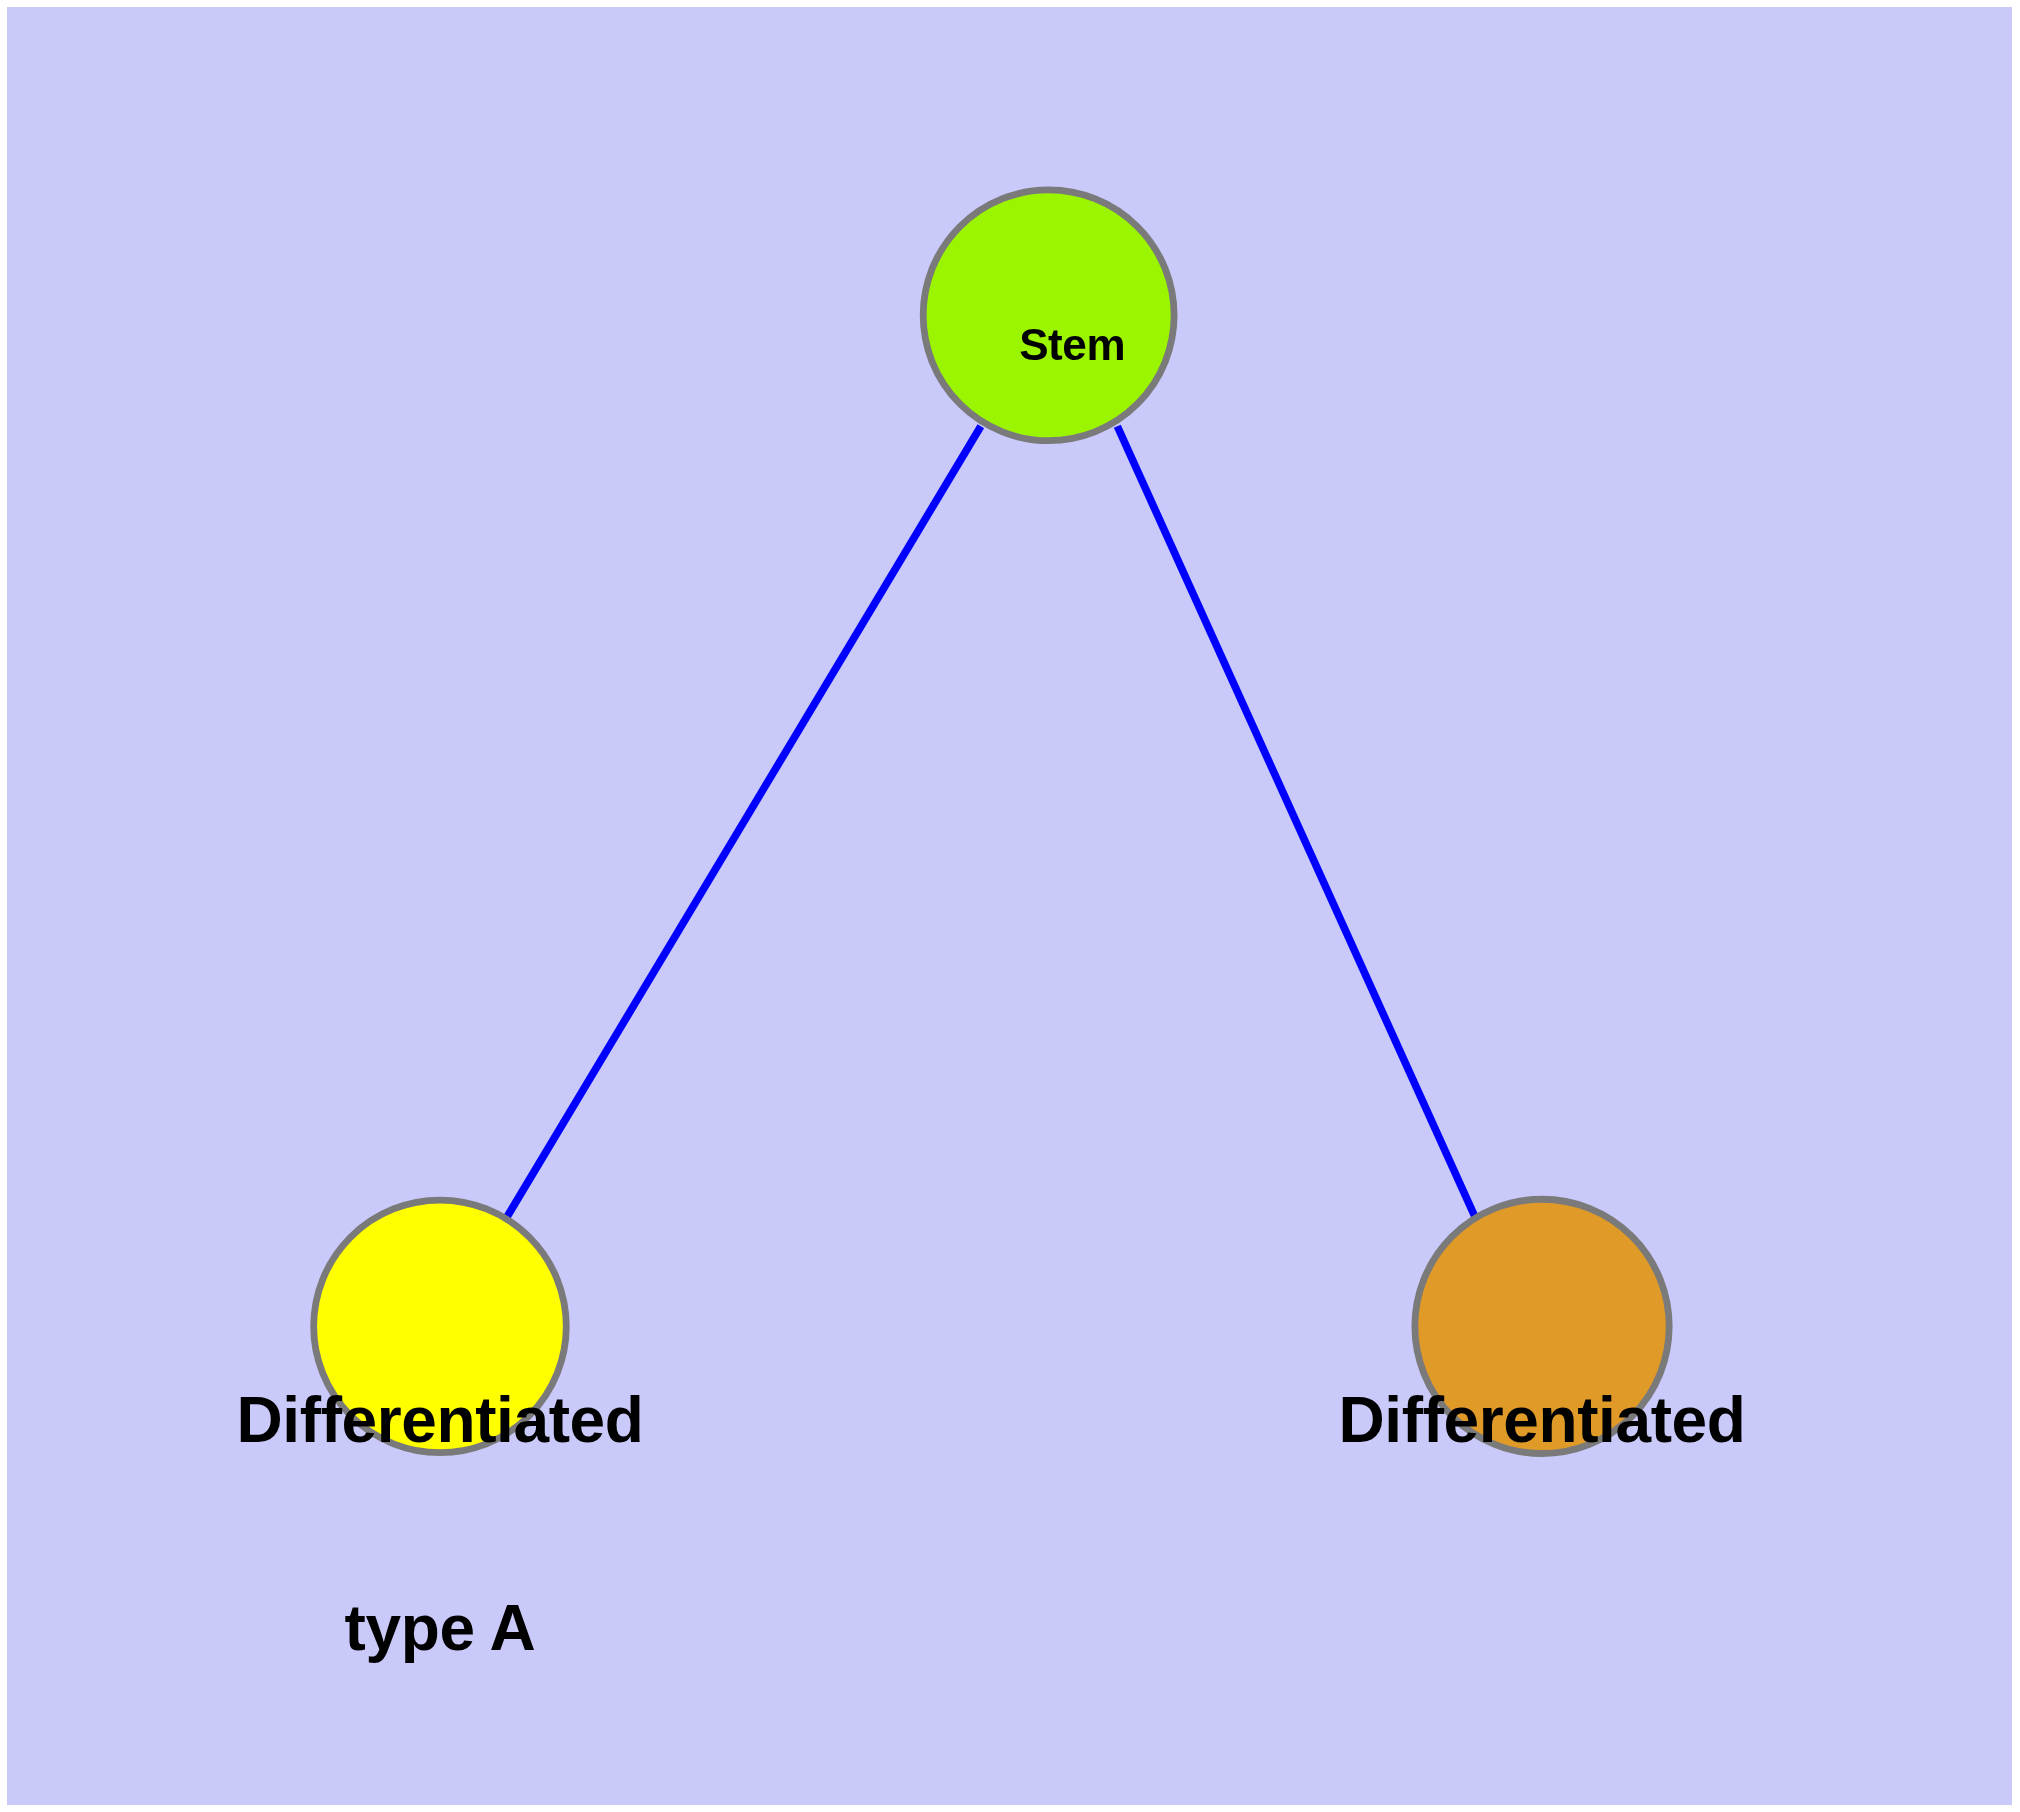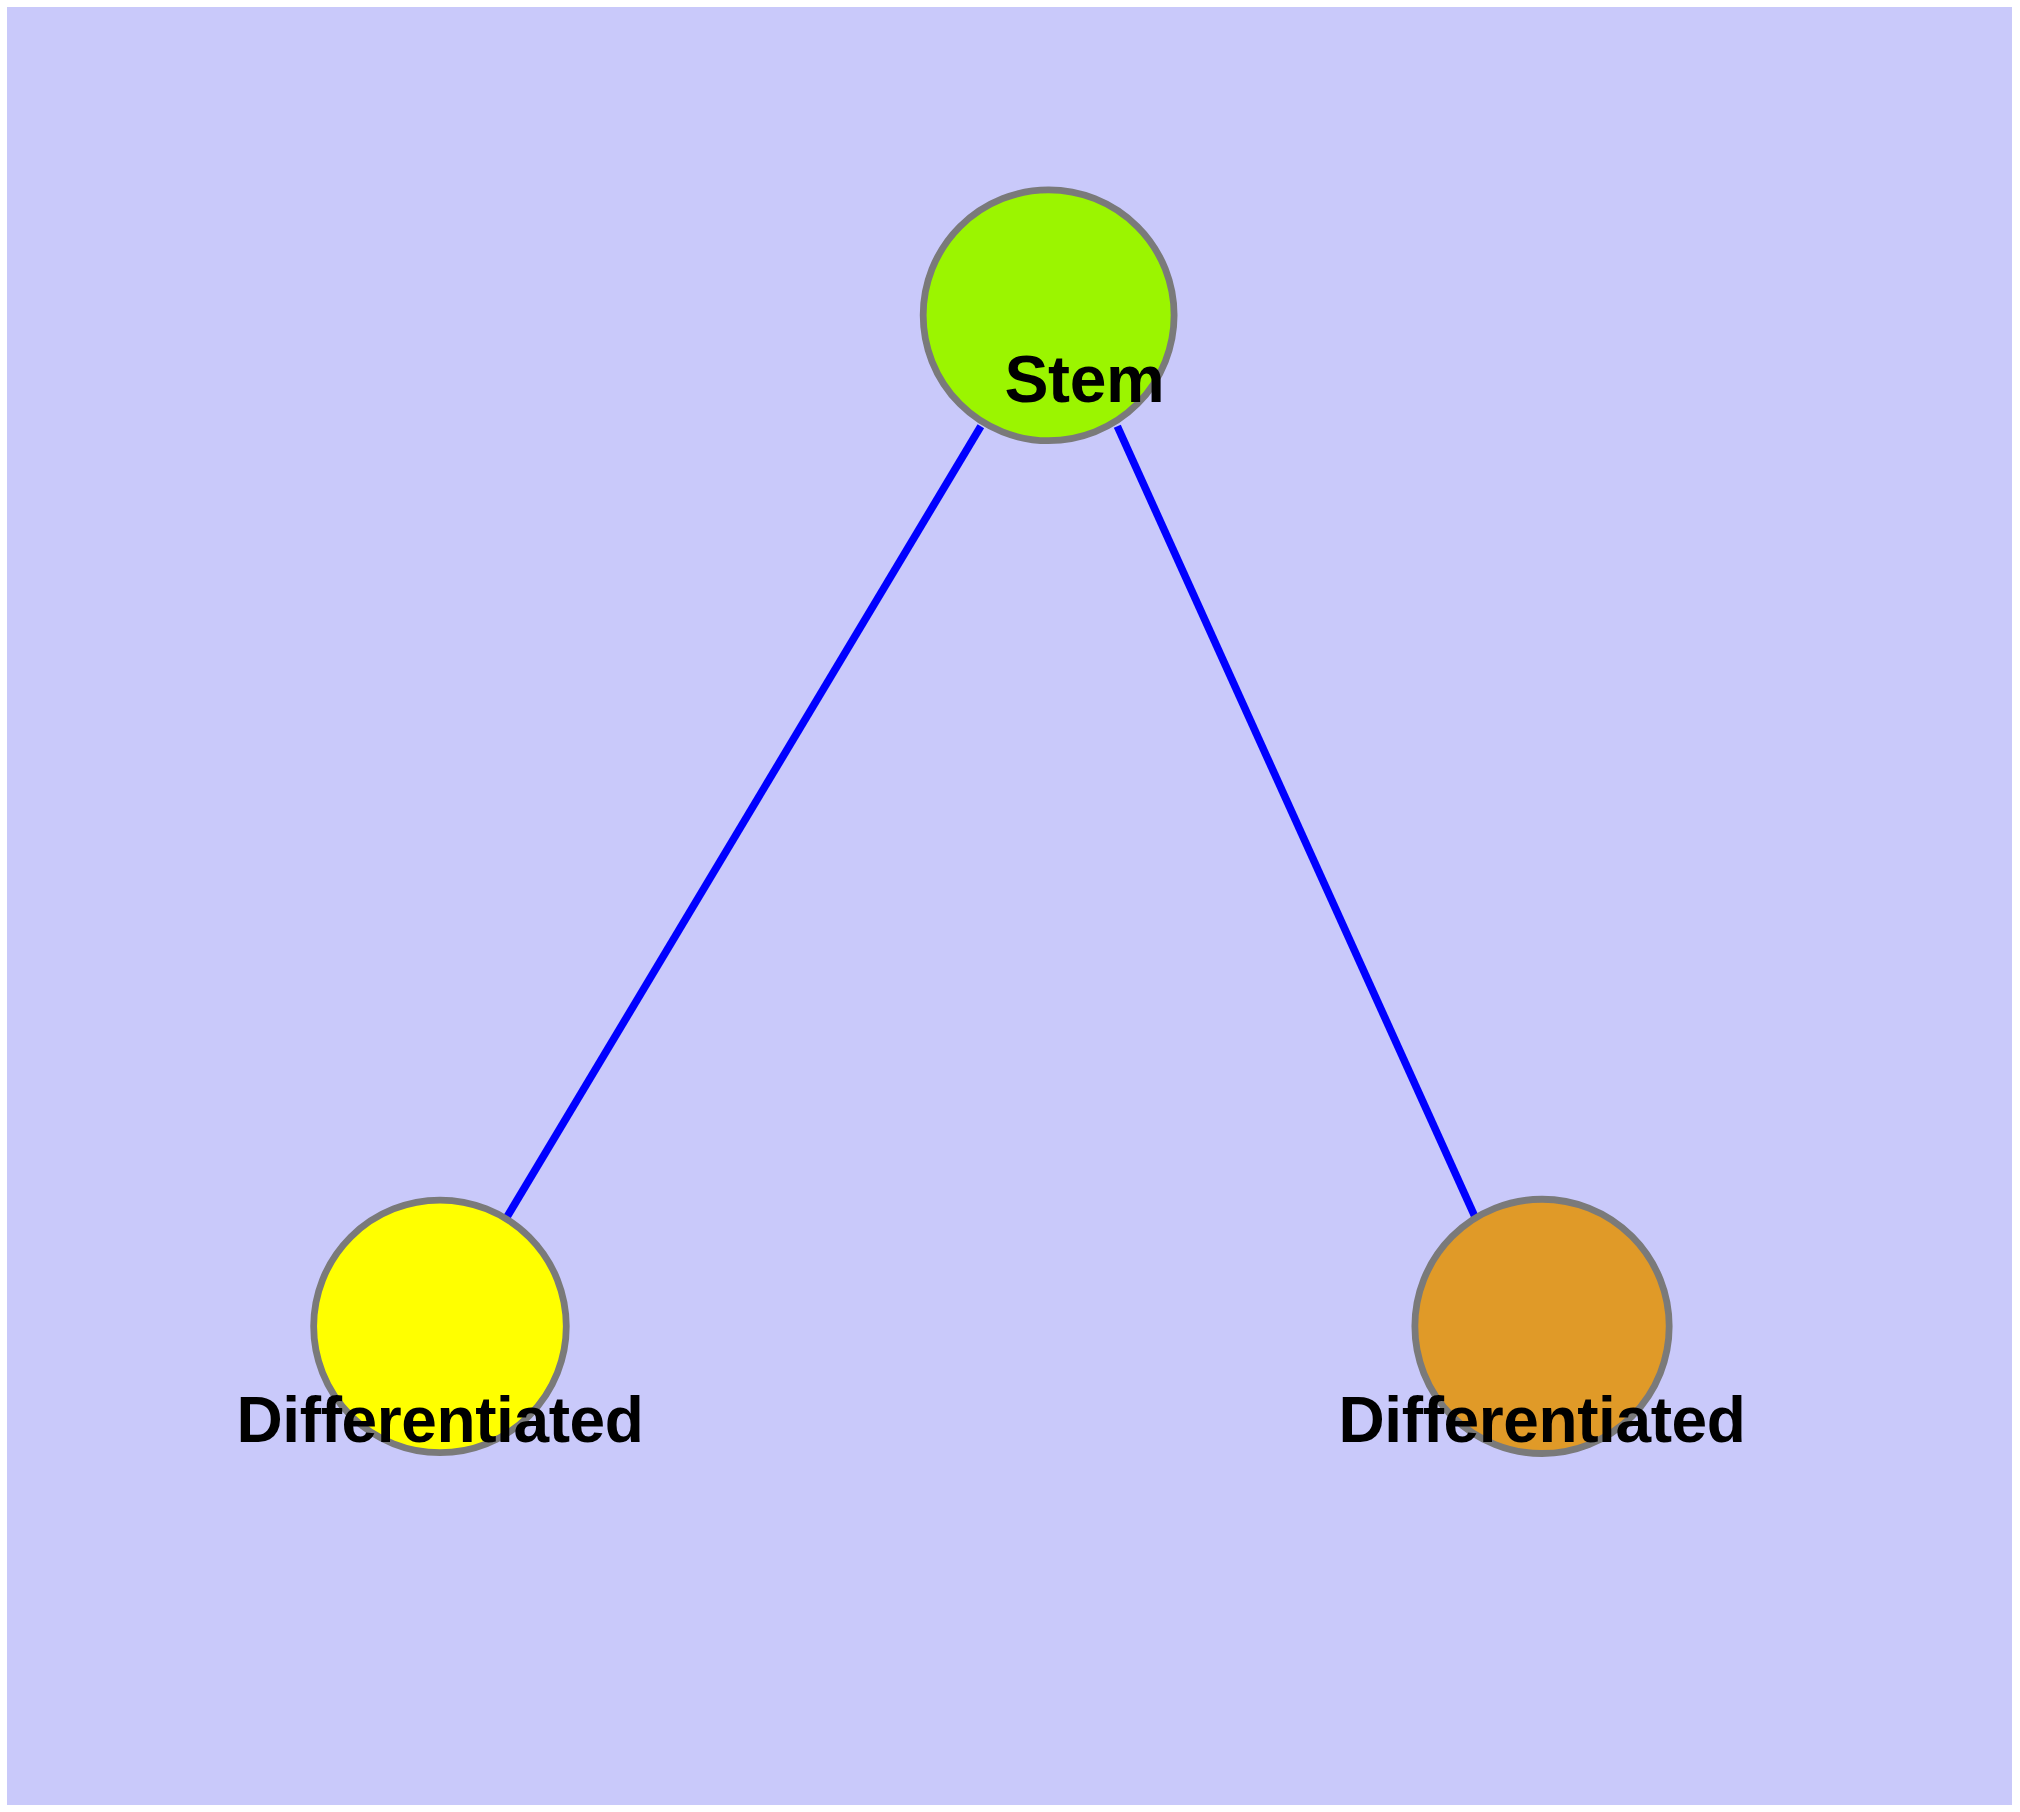--- a/index.html
+++ b/index.html
@@ -42,21 +42,21 @@
     text-align: center;
     font-family: "Liberation Sans", sans-serif;
     font-weight: bold;
     color: #000000;
     white-space: pre;
     line-height: 1.08;
     letter-spacing: -0.4px;
     pointer-events: none;
   }
   .label-stem {
-    font-size: 66px;
+    font-size: 44px;
     left: 794px;
     top: 273px;
     width: 509px;
   }
   .label-a {
     font-size: 64px;
     left: 101px;
     top: 1248px;
     width: 678px;
   }
@@ -84,19 +84,20 @@
       <circle cx="1237" cy="372" r="148" fill="#9bf500" stroke="#7a7a7a" stroke-width="8"></circle>
     </g>
   </svg>
 
   <div class="node-label label-stem">
     <span>Stem</span>
   </div>
 
   <div class="node-label label-a">
     <div>Differentiated</div>
+    <div>type A</div>
   </div>
 
   <div class="node-label label-b">
     <div>Differentiated</div>
   </div>
 </div>
 
 
 </body></html>

